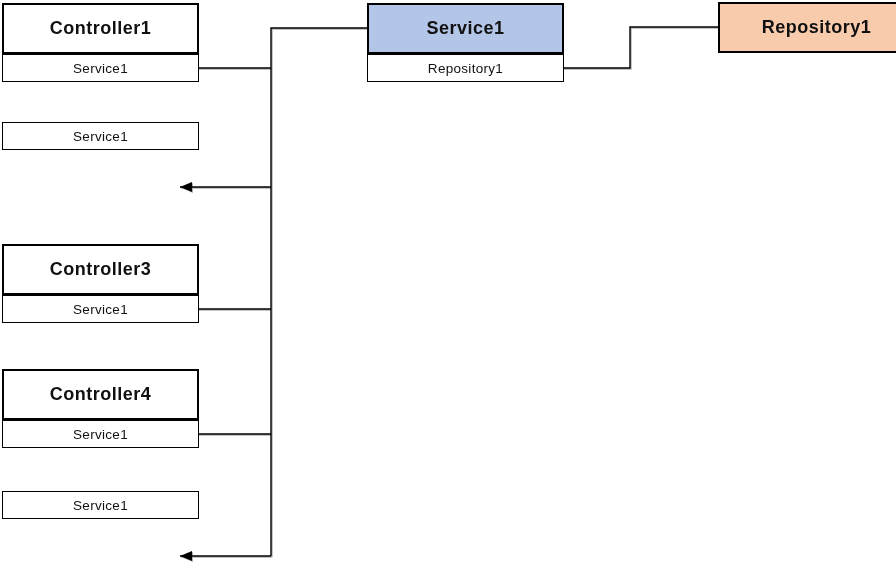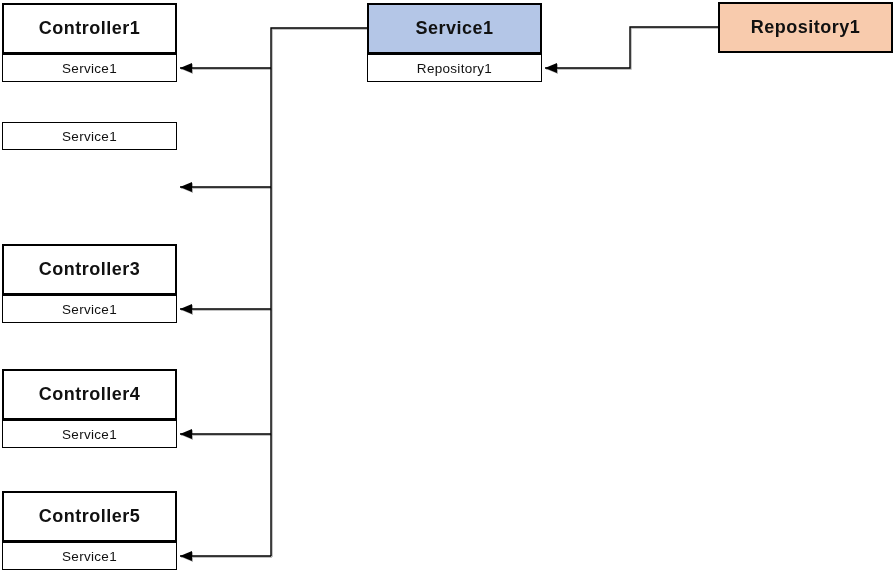--- a/index.html
+++ b/index.html
@@ -21,21 +21,21 @@
   .connectors .edges path {
     fill: none;
     stroke: var(--connector, #000000);
     stroke-width: 1.4;
   }
   .connectors .edges {
     filter: drop-shadow(1px 1px 0 rgba(160,160,160,0.85));
   }
   .node {
     position: absolute;
-    width: 175px;
+    width: 197px;
     box-sizing: border-box;
   }
   .node-header {
     box-sizing: border-box;
     height: 51px;
     border: 2.5px solid var(--border, #000000);
     background: var(--controller-fill, #ffffff);
     display: flex;
     align-items: center;
     justify-content: center;
@@ -101,21 +101,20 @@
     <div class="node-header">Controller3</div>
     <div class="node-field">Service1</div>
   </div>
 
   <div class="node controller" id="controller-4">
     <div class="node-header">Controller4</div>
     <div class="node-field">Service1</div>
   </div>
 
   <div class="node controller" id="controller-5">
-    <div class="node-header">Controller5</div>
     <div class="node-field">Service1</div>
   </div>
 
   <div class="node service" id="service-1">
     <div class="node-header">Service1</div>
     <div class="node-field">Repository1</div>
   </div>
 
   <div class="node repository" id="repository-1">
     <div class="node-header">Repository1</div>

